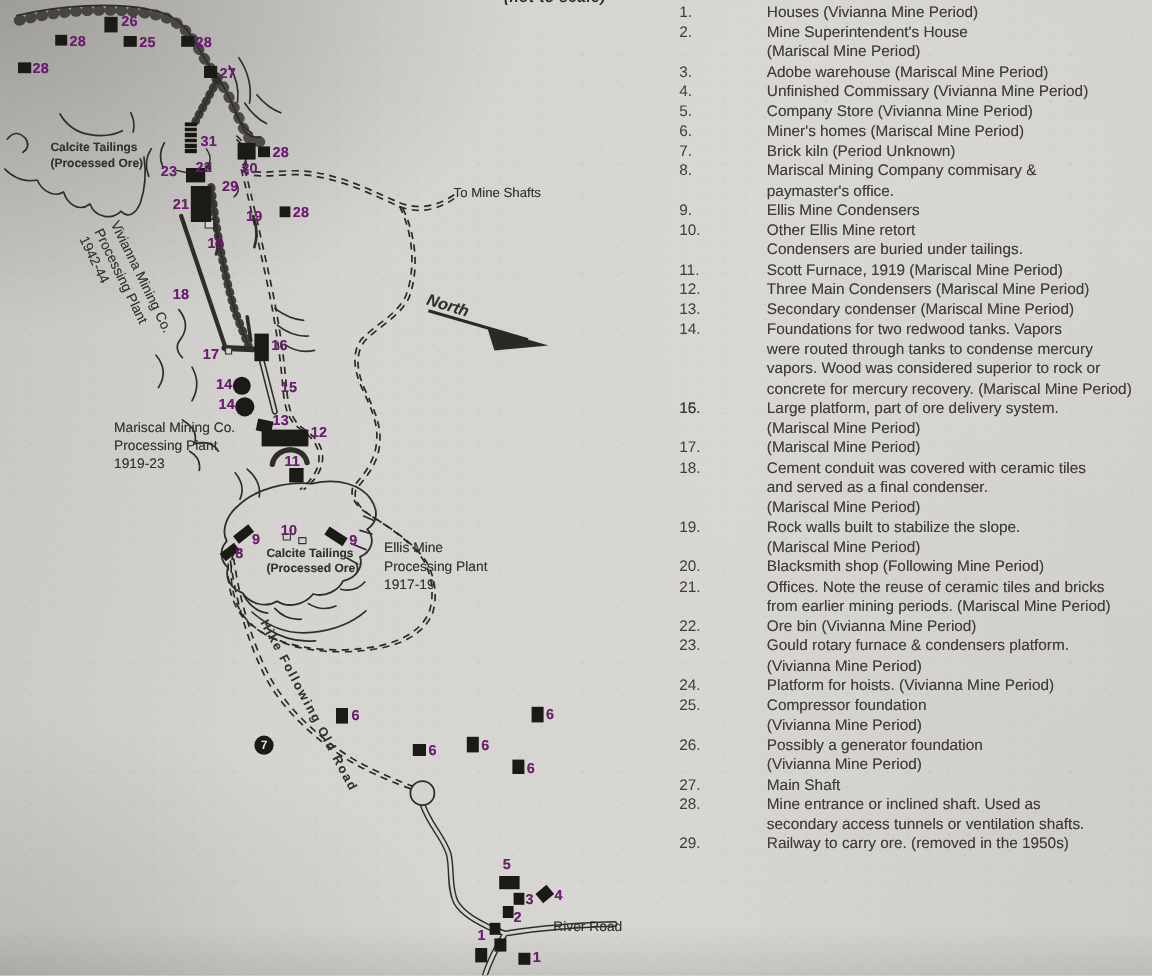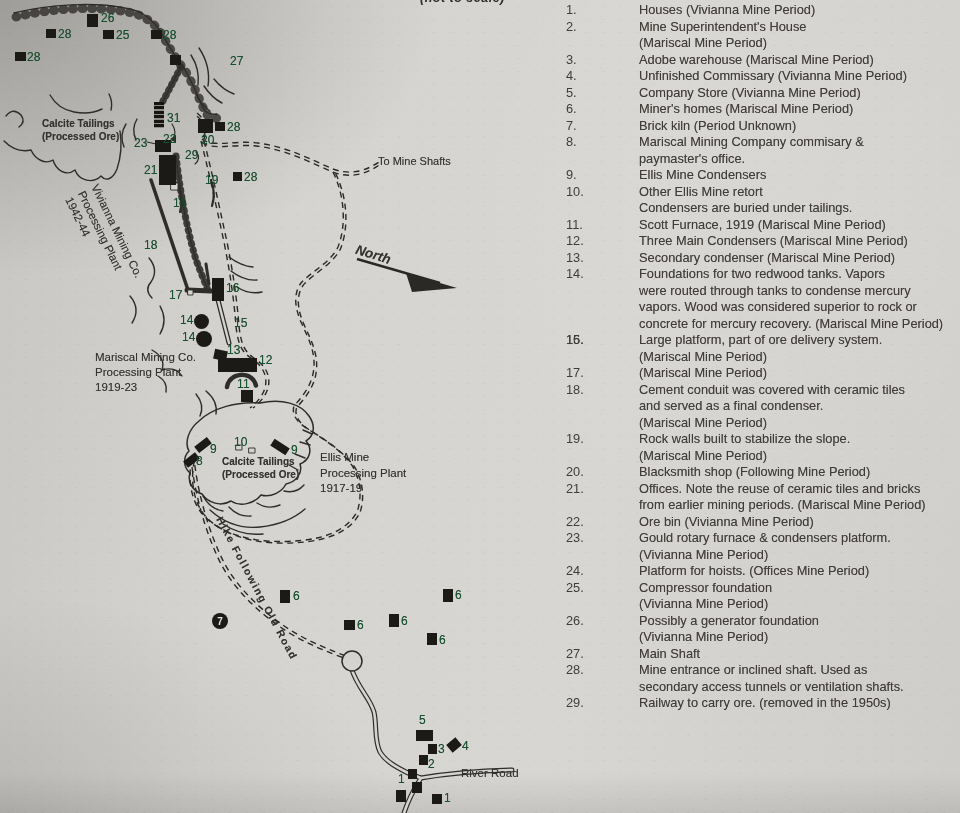--- a/index.html
+++ b/index.html
@@ -23,21 +23,21 @@
       radial-gradient(rgba(95,92,88,.07) 1px, transparent 1.2px);
     background-size:17px 13px, 29px 23px;
     background-position:0 0, 7px 11px;
   }
   svg{position:absolute;left:0;top:0;}
   .layer{position:absolute;left:0;top:0;width:570px;height:813px;}
   .marker{position:absolute;background:#1b1a17;}
   .marker.circle{border-radius:50%;}
   .marker.hatch{background:repeating-linear-gradient(180deg,#16150f 0 3px,#8f8d85 3px 4.5px);}
   .marker.inverse{color:#e8e6e2;font-weight:bold;font-size:10px;display:flex;align-items:center;justify-content:center;border-radius:50%;}
-  .mlabel{position:absolute;font-weight:normal;font-size:12px;color:#14532d;letter-spacing:.2px;text-shadow:0 0 .5px rgba(30,29,26,.55);}
+  .mlabel{position:absolute;font-weight:bold;font-size:12px;color:#701a75;letter-spacing:.2px;text-shadow:0 0 .5px rgba(30,29,26,.55);}
   .maplabel{position:absolute;white-space:pre-line;color:#34322f;transform-origin:0 0;text-shadow:0 0 .5px rgba(52,50,47,.45);}
   .legend{position:absolute;left:566px;top:2px;width:393px;color:#3f3c39;font-size:12.8px;}
   .l-item{position:relative;}
   .l-num{position:absolute;left:0;top:0;line-height:16.5px;}
   .l-txt{margin-left:73px;}
   .l-line{height:16.5px;line-height:16.5px;white-space:nowrap;text-shadow:0 0 .5px rgba(63,60,57,.5);}
   .topfrag{position:absolute;left:420px;top:-9px;font-weight:bold;font-style:italic;font-size:12.5px;color:#2e2c29;letter-spacing:.5px;}
 </style>
 </head>
 <body>
@@ -117,21 +117,21 @@
     <span class="mlabel" style="left: 101px; top: 11px;">26</span>
     <div class="marker" style="left: 46px; top: 29px; width: 10px; height: 9px;"></div>
     <span class="mlabel" style="left: 58px; top: 27px;">28</span>
     <div class="marker" style="left: 103px; top: 30px; width: 11px; height: 9px;"></div>
     <span class="mlabel" style="left: 116px; top: 28px;">25</span>
     <div class="marker" style="left: 151px; top: 30px; width: 11px; height: 9px;"></div>
     <span class="mlabel" style="left: 163px; top: 28px;">28</span>
     <div class="marker" style="left: 15px; top: 52px; width: 11px; height: 9px;"></div>
     <span class="mlabel" style="left: 27px; top: 50px;">28</span>
     <div class="marker" style="left: 170px; top: 55px; width: 11px; height: 10px;"></div>
-    <span class="mlabel" style="left: 183px; top: 54px; margin-left: 47px;">27</span>
+    <span class="mlabel" style="left: 183px; top: 54px;">27</span>
     <div class="marker hatch" style="left: 154px; top: 102px; width: 10px; height: 26px;"></div>
     <span class="mlabel" style="left: 167px; top: 111px;">31</span>
     <div class="marker" style="left: 198px; top: 119px; width: 15px; height: 14px;"></div>
     <span class="mlabel" style="left: 201px; top: 133px;">20</span>
     <div class="marker" style="left: 215px; top: 122px; width: 10px; height: 9px;"></div>
     <span class="mlabel" style="left: 227px; top: 120px;">28</span>
     <div class="marker" style="left: 155px; top: 140px; width: 16px; height: 12px;"></div>
     <span class="mlabel" style="left: 163px; top: 132px;">22</span>
     <div class="marker" style="left: 159px; top: 155px; width: 17px; height: 30px;"></div>
     <span class="mlabel" style="left: 144px; top: 163px;">21</span>
@@ -355,21 +355,21 @@
     <div class="l-item">
       <span class="l-num">23.</span>
       <div class="l-txt">
         <div class="l-line">Gould rotary furnace &amp; condensers platform.</div>
         <div class="l-line">(Vivianna Mine Period)</div>
       </div>
     </div>
     <div class="l-item">
       <span class="l-num">24.</span>
       <div class="l-txt">
-        <div class="l-line">Platform for hoists. (Offices Mine Period)</div>
+        <div class="l-line">Platform for hoists. (Vivianna Mine Period)</div>
       </div>
     </div>
     <div class="l-item">
       <span class="l-num">25.</span>
       <div class="l-txt">
         <div class="l-line">Compressor foundation</div>
         <div class="l-line">(Vivianna Mine Period)</div>
       </div>
     </div>
     <div class="l-item">

